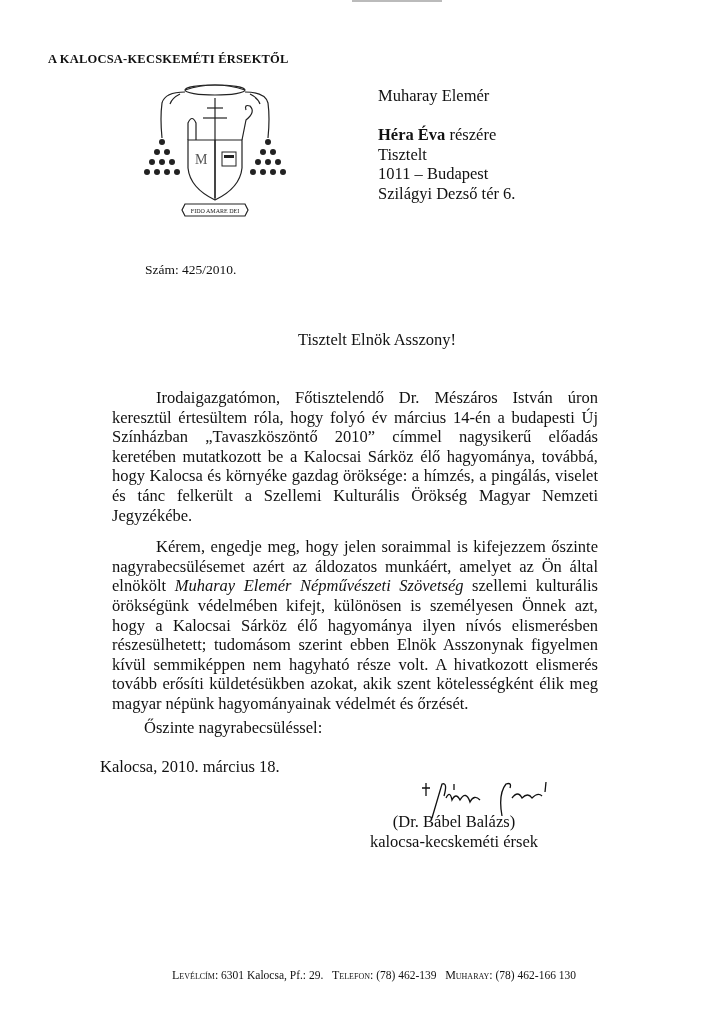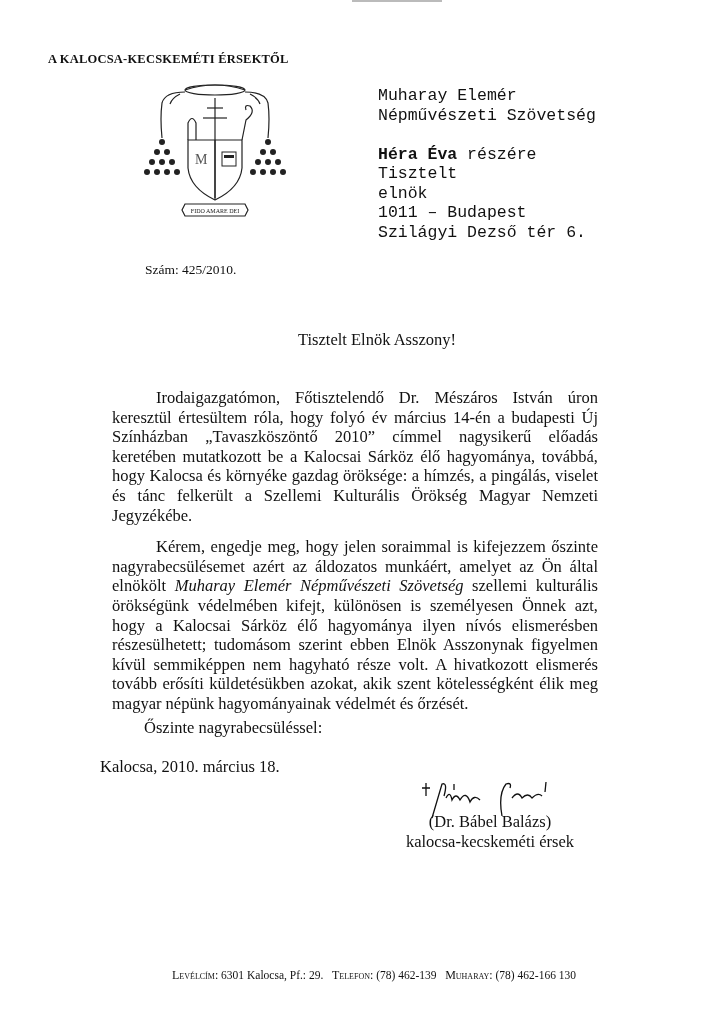--- a/index.html
+++ b/index.html
@@ -3,29 +3,29 @@
 <meta charset="utf-8">
 <style>
   html, body { margin:0; padding:0; background:#ffffff; }
   body { width:724px; height:1024px; position:relative; overflow:hidden;
          font-family:"Liberation Serif","DejaVu Serif",serif; color:#111; }
   .abs { position:absolute; }
   .header-title { left:48px; top:52px; font-size:12.5px; font-weight:bold; letter-spacing:0.2px; }
   .crest { left:140px; top:78px; width:150px; height:150px; }
   .ref { left:145px; top:262px; font-size:13.5px; }
   .recipient { left:378px; top:86px; font-size:16.5px; line-height:19.5px; }
-  .recipient div { white-space:nowrap;font-family:Liberation Mono, monospace; }
+  .recipient div { white-space:nowrap; }
   .recipient .gap { height:19.5px; }
   .salutation { left:298px; top:330px; font-size:16.5px; }
   .body { left:100px; top:376px; width:510px; font-size:16.5px; line-height:19.6px; text-align:justify; }
   .body p { margin:12px; text-indent:44px; }
   .closing { left:144px; top:718px; font-size:16.5px; }
   .place-date { left:100px; top:757px; font-size:16.5px; }
   .signature { left:420px; top:780px; width:150px; height:40px; }
-  .signer { left:380px; top:812px; width:220px; text-align:center; font-size:16.5px; line-height:19.5px; }
+  .signer { left:344px; top:812px; width:220px; text-align:center; font-size:16.5px; line-height:19.5px; }
   .footer { left:172px; top:968px; font-size:11.5px; white-space:nowrap; }
   .sc { font-variant:small-caps; font-size:12px; }
   .topmark { left:352px; top:0px; width:90px; height:2px; background:#bbb; }
 </style>
 </head>
 <body>
 
 <div class="abs topmark"></div>
 
 <div class="abs header-title">A KALOCSA-KECSKEMÉTI ÉRSEKTŐL</div>
@@ -81,25 +81,23 @@
 
     <text x="55" y="86" font-size="14" font-family="Liberation Serif, serif" fill="#555">M</text>
     <text x="75" y="135" font-size="6" text-anchor="middle" font-family="Liberation Serif, serif" fill="#222">FIDO AMARE DEI</text>
   </g>
 </svg>
 
 <div class="abs ref">Szám: 425/2010.</div>
 
 <div class="abs recipient">
   <div>Muharay Elemér</div>
-  <div>Népművészeti Szövetség</div>
   <div class="gap"></div>
   <div><b>Héra Éva</b><span> részére</span></div>
   <div>Tisztelt</div>
-  <div>elnök</div>
   <div>1011 – Budapest</div>
   <div>Szilágyi Dezső tér 6.</div>
 </div>
 
 <div class="abs salutation">Tisztelt Elnök Asszony!</div>
 
 <div class="abs body">
   <p>Irodaigazgatómon, Főtisztelendő Dr. Mészáros István úron keresztül értesültem róla, hogy folyó év március 14-én a budapesti Új Színházban „Tavaszköszöntő 2010” címmel nagysikerű előadás keretében mutatkozott be a Kalocsai Sárköz élő hagyománya, továbbá, hogy Kalocsa és környéke gazdag öröksége: a hímzés, a pingálás, viselet és tánc felkerült a Szellemi Kulturális Örökség Magyar Nemzeti Jegyzékébe.</p>
   <p><span>Kérem, engedje meg, hogy jelen soraimmal is kifejezzem őszinte nagyrabecsülésemet azért az áldozatos munkáért, amelyet az Ön által elnökölt </span><i>Muharay Elemér Népművészeti Szövetség</i><span> szellemi kulturális örökségünk védelmében kifejt, különösen is személyesen Önnek azt, hogy a Kalocsai Sárköz élő hagyománya ilyen nívós elismerésben részesülhetett; tudomásom szerint ebben Elnök Asszonynak figyelmen kívül semmiképpen nem hagyható része volt. A hivatkozott elismerés tovább erősíti küldetésükben azokat, akik szent kötelességként élik meg magyar népünk hagyományainak védelmét és őrzését.</span></p>
 </div>

